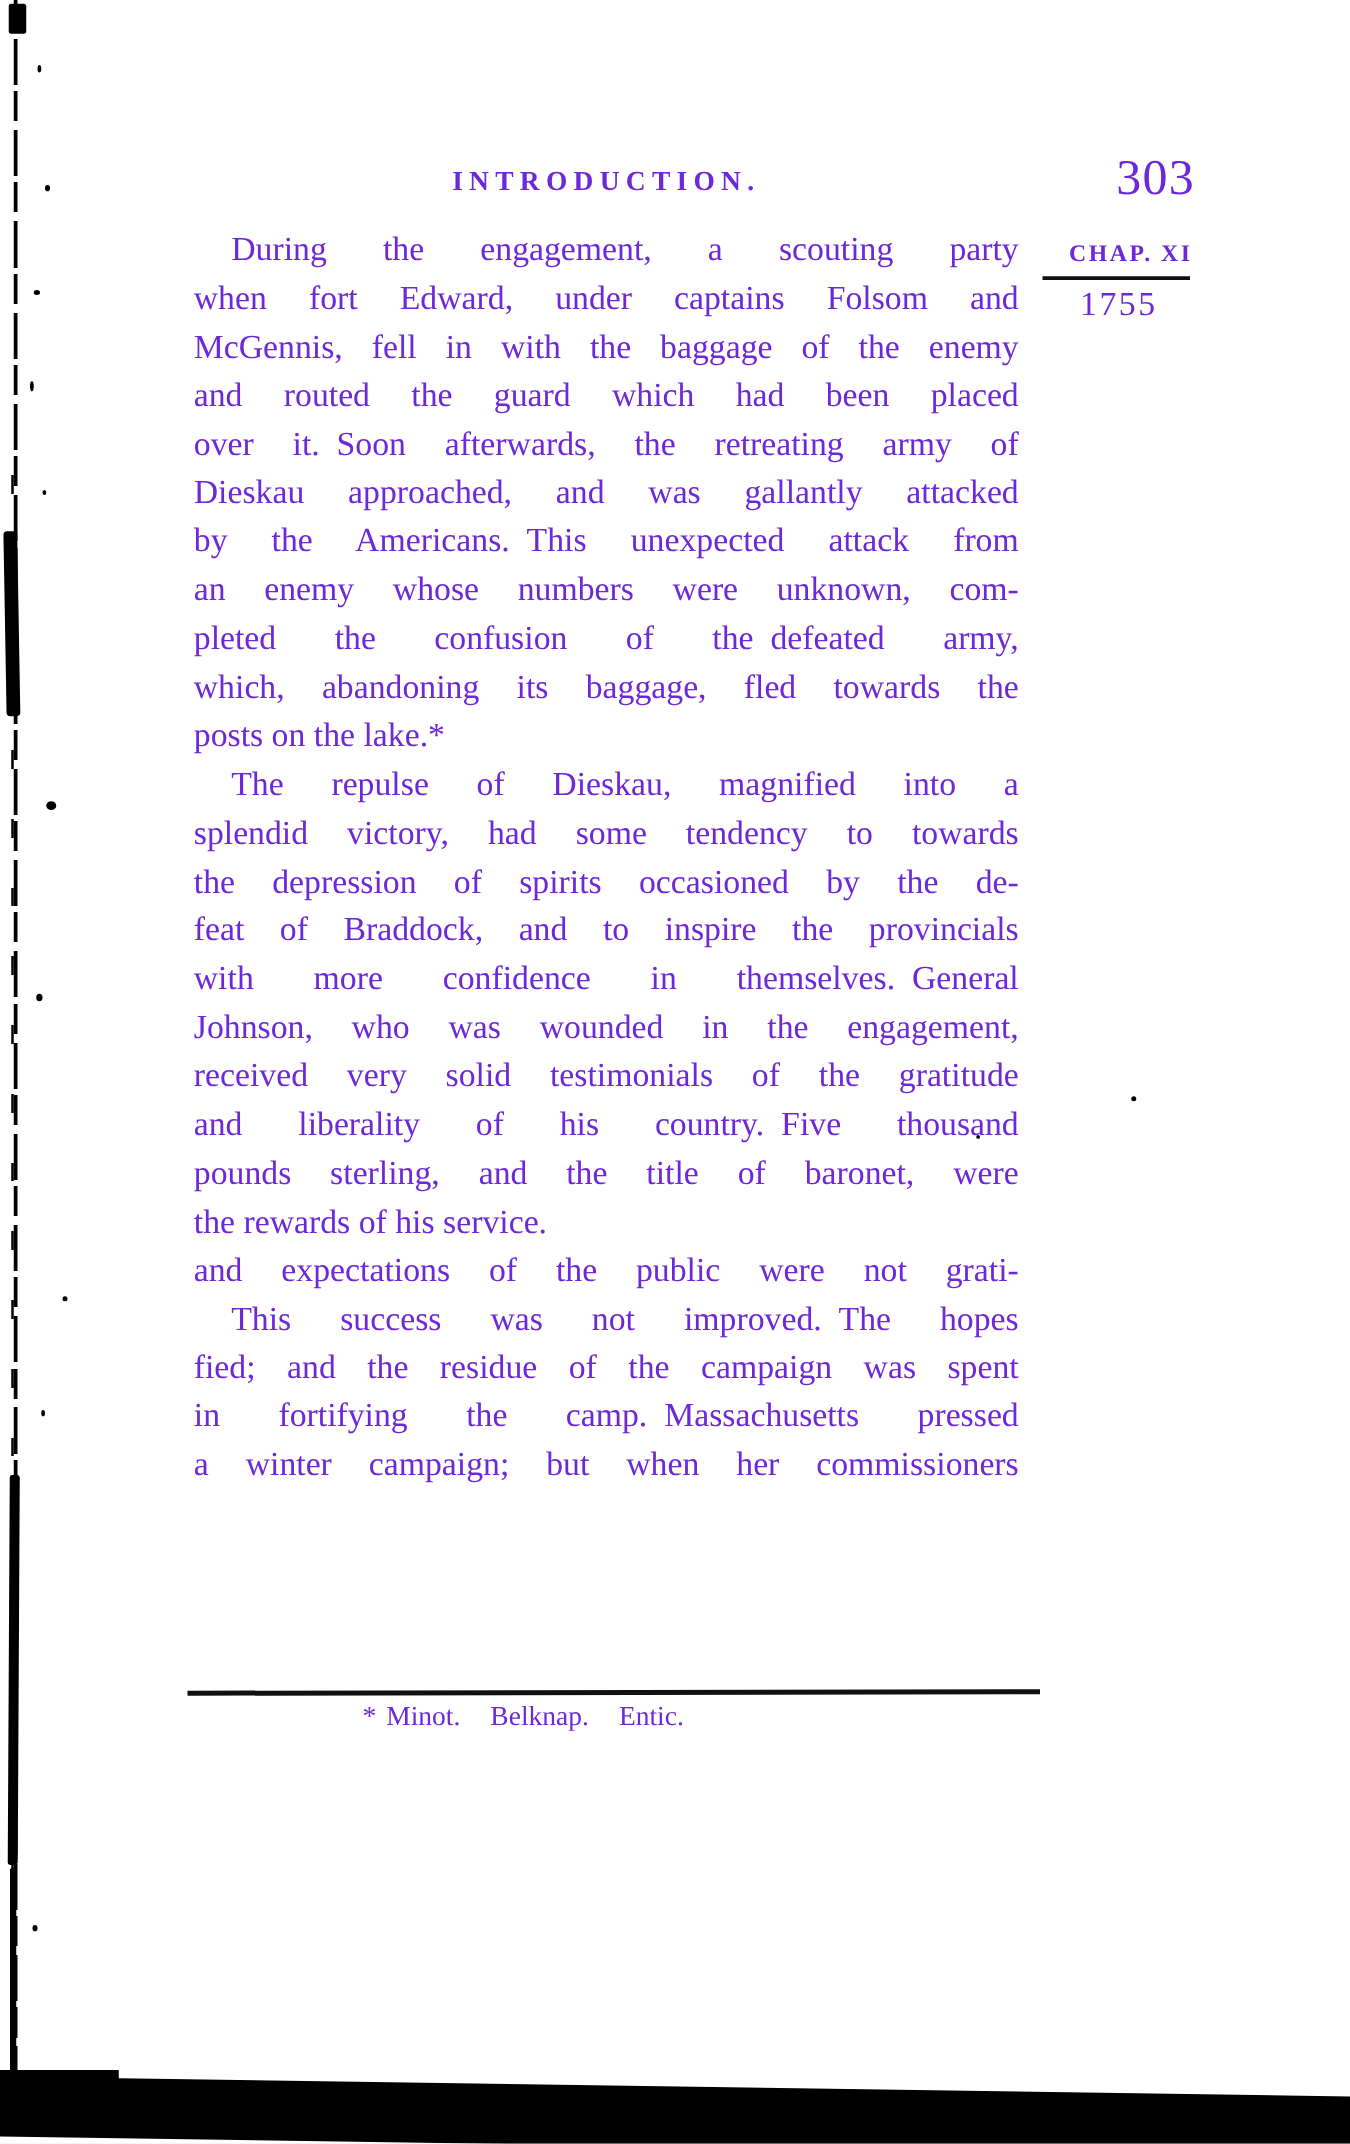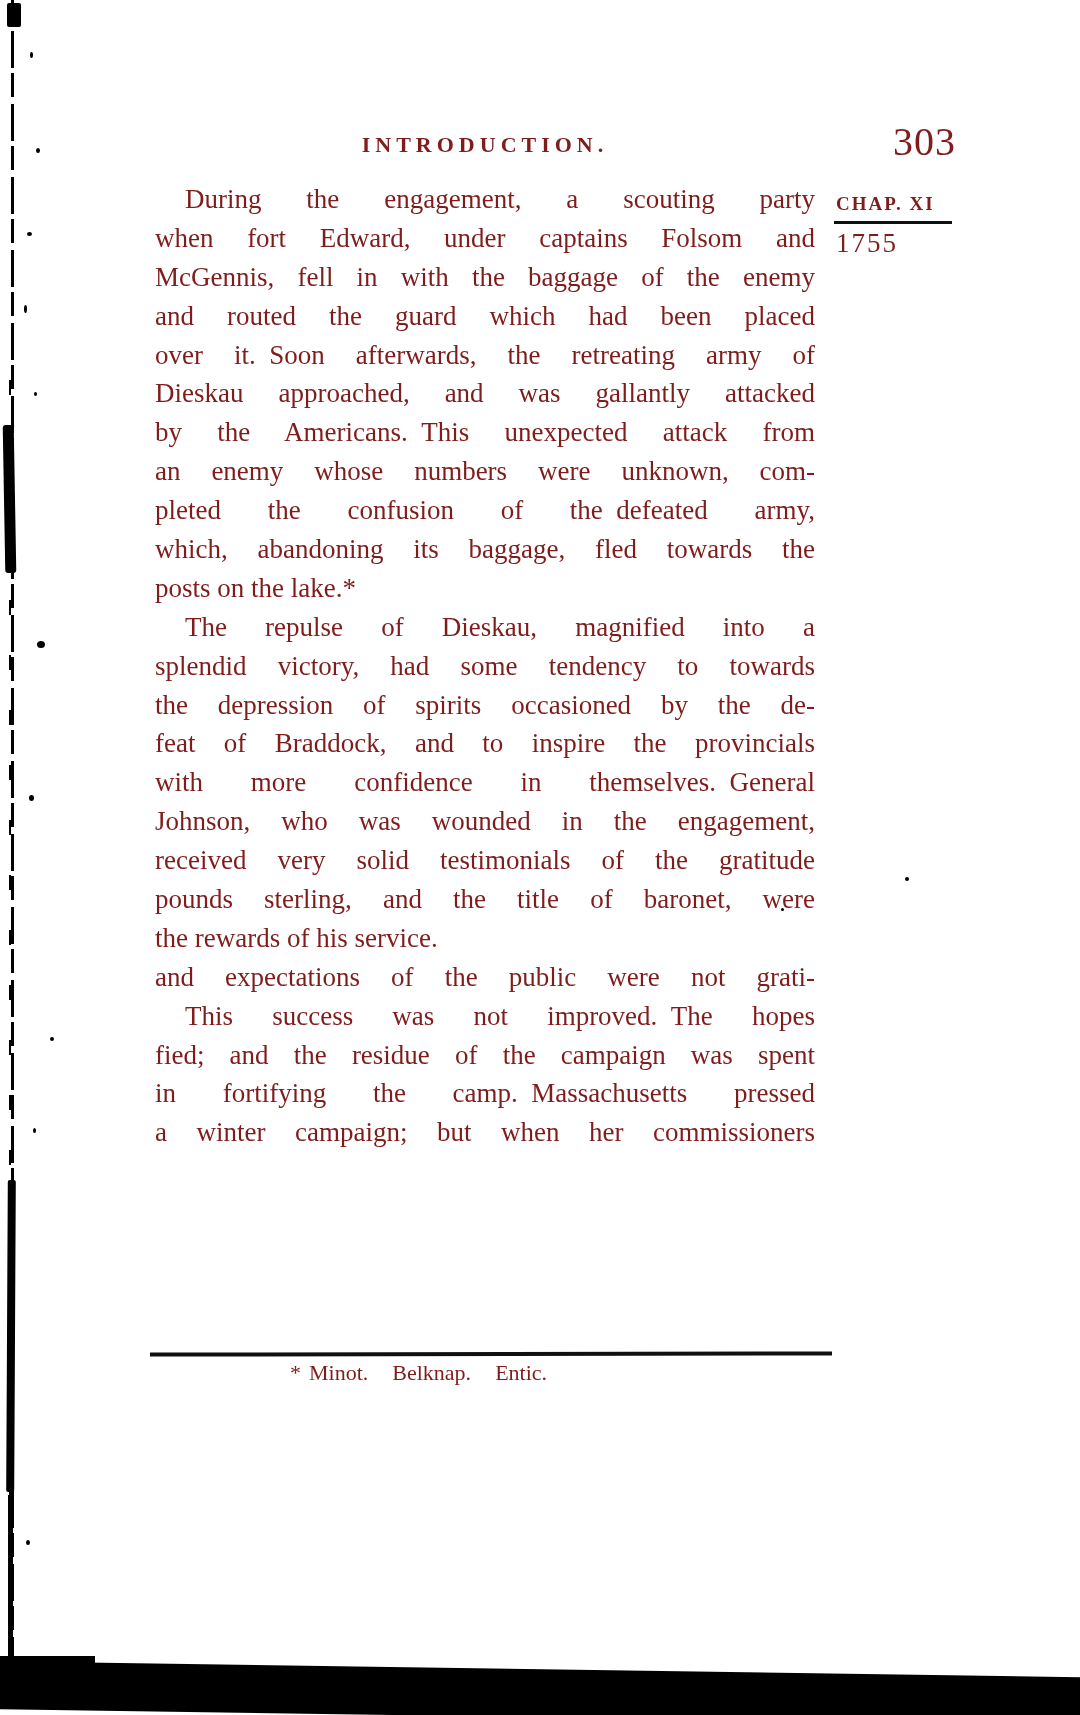--- a/index.html
+++ b/index.html
@@ -3,21 +3,21 @@
 <meta charset="utf-8">
 <style>
   html, body { margin: 0; padding: 0; background: #e8e8e8; }
   .page {
     position: relative;
     width: 1080px;
     height: 1715px;
     background: #ffffff;
     overflow: hidden;
     font-family: "Liberation Serif", "DejaVu Serif", serif;
-    color: #7f1d1d;
+    color: #6d28d9;
   }
 
   
   .running-head {
     position: absolute;
     left: 155px; top: 132px; width: 660px;
     text-align: center;
     font-size: 22px;
     letter-spacing: 5px;
     font-weight: bold;
@@ -30,32 +30,32 @@
     letter-spacing: 1px;
   }
 
   
   .margin-chapter {
     position: absolute;
     left: 836px; top: 193px; width: 118px;
     font-size: 19px;
     letter-spacing: 2px;
     font-weight: bold;
-    text-align: left;
+    text-align: right;
     white-space: nowrap;
   }
   .margin-rule {
     position: absolute;
     left: 834px; top: 221px; width: 118px; height: 3px;
     background: #101010;
   }
   .margin-year {
     position: absolute;
     left: 836px; top: 228px; width: 118px;
-    text-align: left;
+    text-align: center;
     font-size: 27px;
     letter-spacing: 2px;
   }
 
   
   .body-text {
     position: absolute;
     left: 155px; top: 180px; width: 660px;
   }
   .line {
@@ -159,20 +159,21 @@
     </div>
 
     <div>
       <div class="line indent">The repulse of Dieskau, magnified into a</div>
       <div class="line">splendid victory, had some tendency to towards</div>
       <div class="line">the depression of spirits occasioned by the de-</div>
       <div class="line">feat of Braddock, and to inspire the provincials</div>
       <div class="line">with more confidence in themselves. General</div>
       <div class="line">Johnson, who was wounded in the engagement,</div>
       <div class="line">received very solid testimonials of the gratitude</div>
+      <div class="line">and liberality of his country. Five thousand</div>
       <div class="line">pounds sterling, and the title of baronet, were</div>
       <div class="line last">the rewards of his service.</div>
     </div>
 
     <div>
       <div class="line">and expectations of the public were not grati-</div>
       <div class="line indent">This success was not improved. The hopes</div>
       <div class="line">fied; and the residue of the campaign was spent</div>
       <div class="line">in fortifying the camp. Massachusetts pressed</div>
       <div class="line">a winter campaign; but when her commissioners</div>

